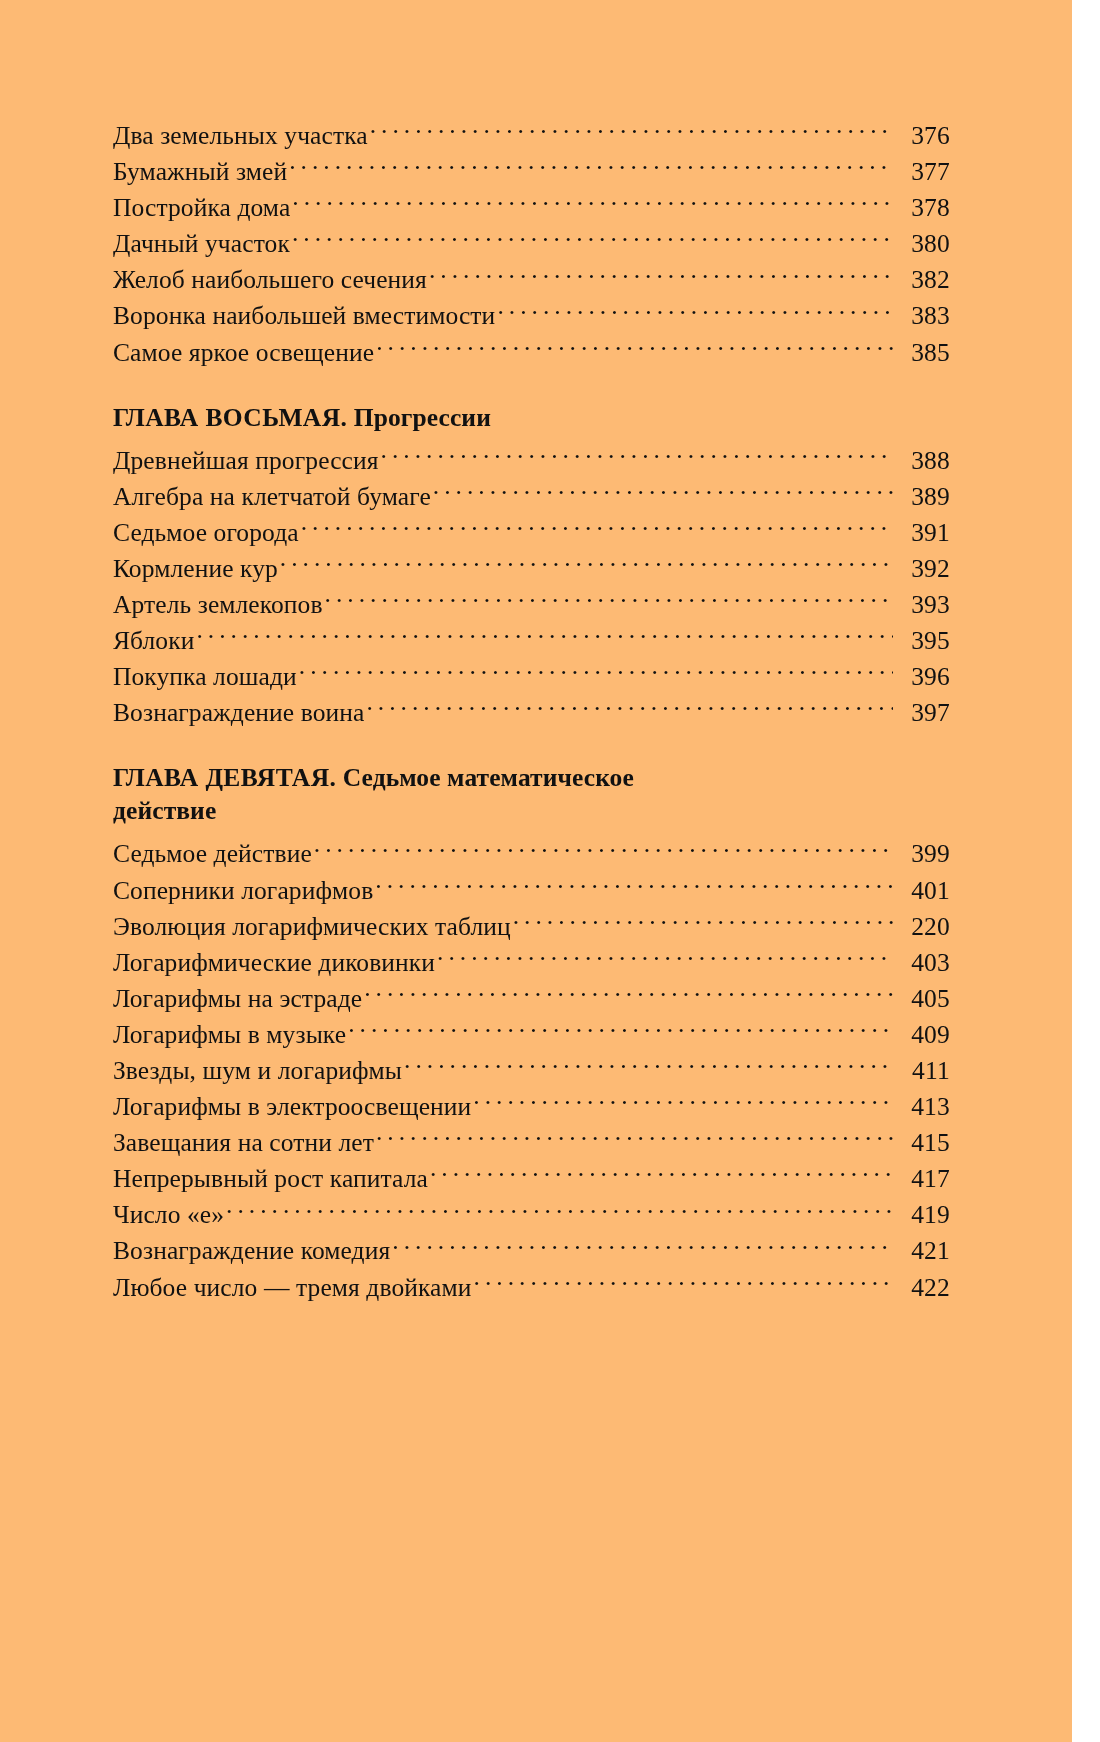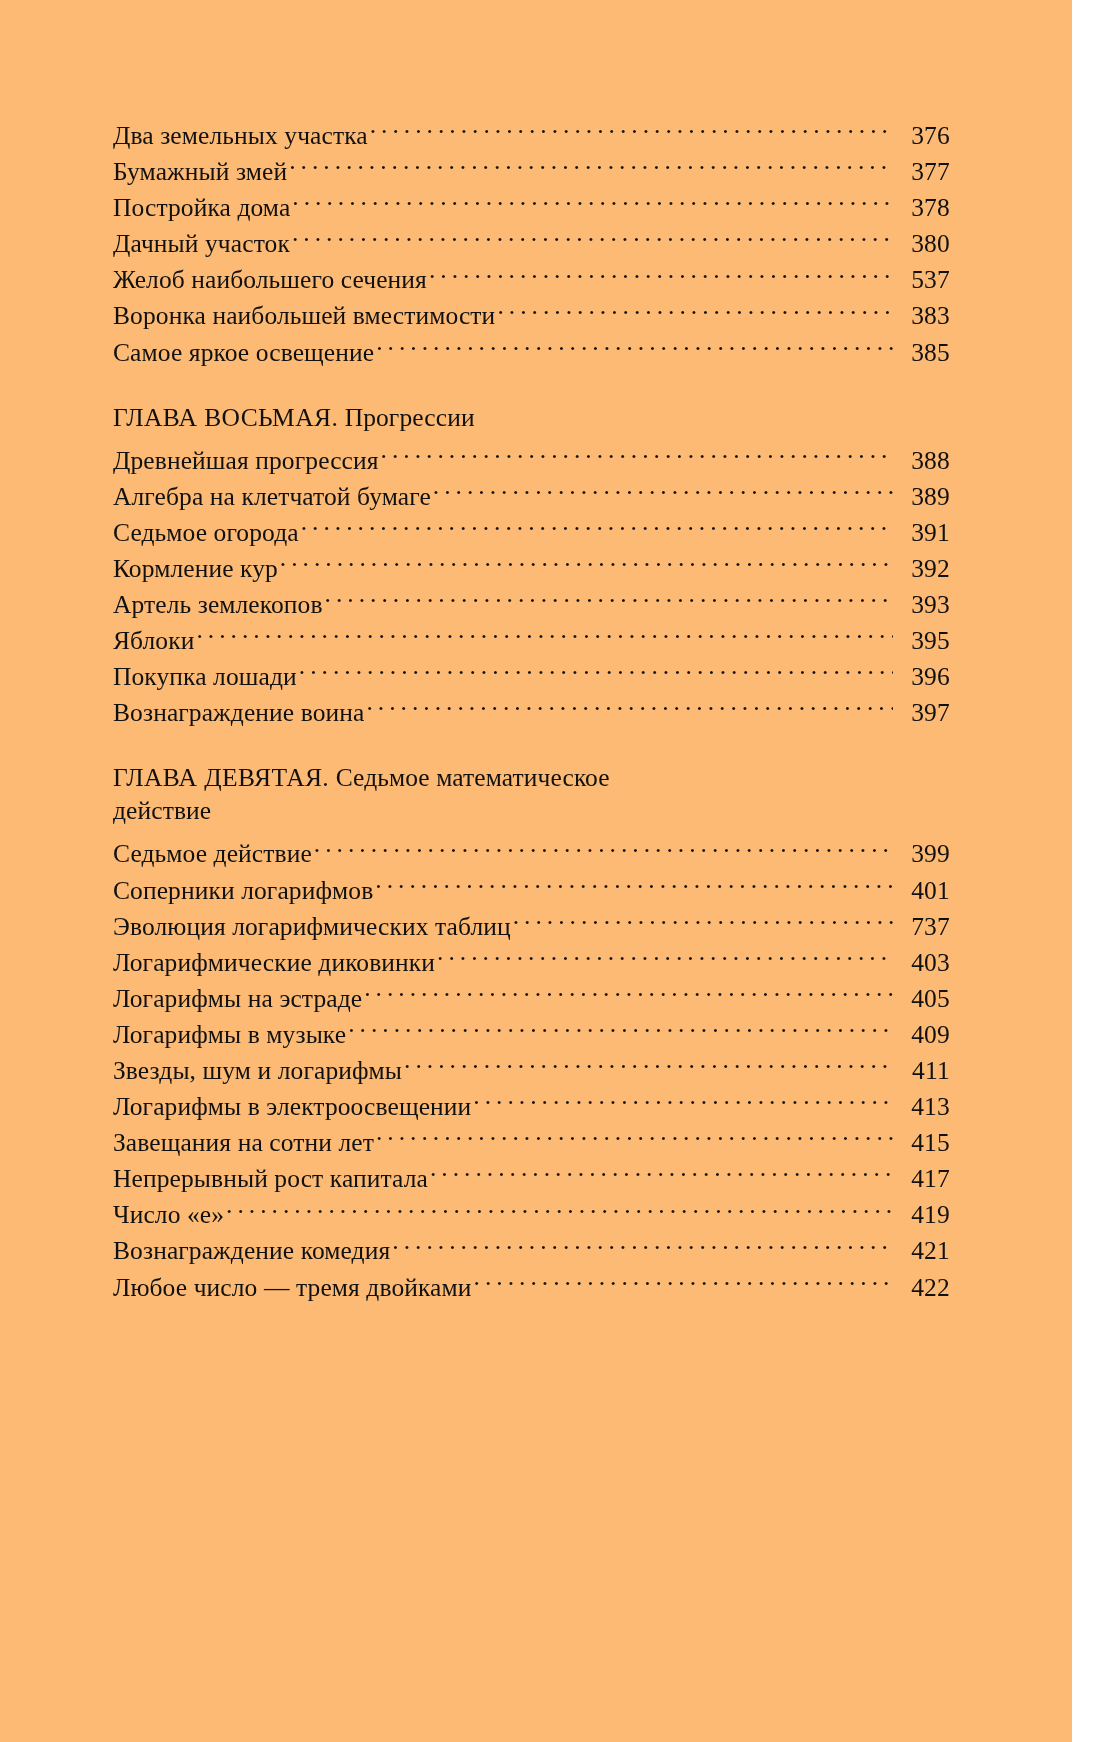--- a/index.html
+++ b/index.html
@@ -63,21 +63,21 @@
   }
   .entry-page {
     flex: 0 0 auto;
     text-align: right;
     min-width: 56px;
     letter-spacing: 0.2px;
   }
 
   
   .chapter-head {
-    font-weight: normal;
+    font-weight: bold;
     font-size: 25.5px;
     line-height: 33px;
     letter-spacing: 0.1px;
     margin-top: 28px;
     margin-bottom: 9px;
     max-width: 600px;
   }
   .chapter-head .ch-num {
     letter-spacing: 0.4px;
   }
@@ -112,21 +112,21 @@
           <span class="entry-page">378</span>
         </div>
         <div class="entry">
           <span class="entry-title">Дачный участок</span>
           <span class="leader"></span>
           <span class="entry-page">380</span>
         </div>
         <div class="entry">
           <span class="entry-title">Желоб наибольшего сечения</span>
           <span class="leader"></span>
-          <span class="entry-page">537</span>
+          <span class="entry-page">382</span>
         </div>
         <div class="entry">
           <span class="entry-title">Воронка наибольшей вместимости</span>
           <span class="leader"></span>
           <span class="entry-page">383</span>
         </div>
         <div class="entry">
           <span class="entry-title">Самое яркое освещение</span>
           <span class="leader"></span>
           <span class="entry-page">385</span>
@@ -183,21 +183,21 @@
           <span class="entry-page">399</span>
         </div>
         <div class="entry">
           <span class="entry-title">Соперники логарифмов</span>
           <span class="leader"></span>
           <span class="entry-page">401</span>
         </div>
         <div class="entry">
           <span class="entry-title">Эволюция логарифмических таблиц</span>
           <span class="leader"></span>
-          <span class="entry-page">737</span>
+          <span class="entry-page">220</span>
         </div>
         <div class="entry">
           <span class="entry-title">Логарифмические диковинки</span>
           <span class="leader"></span>
           <span class="entry-page">403</span>
         </div>
         <div class="entry">
           <span class="entry-title">Логарифмы на эстраде</span>
           <span class="leader"></span>
           <span class="entry-page">405</span>

